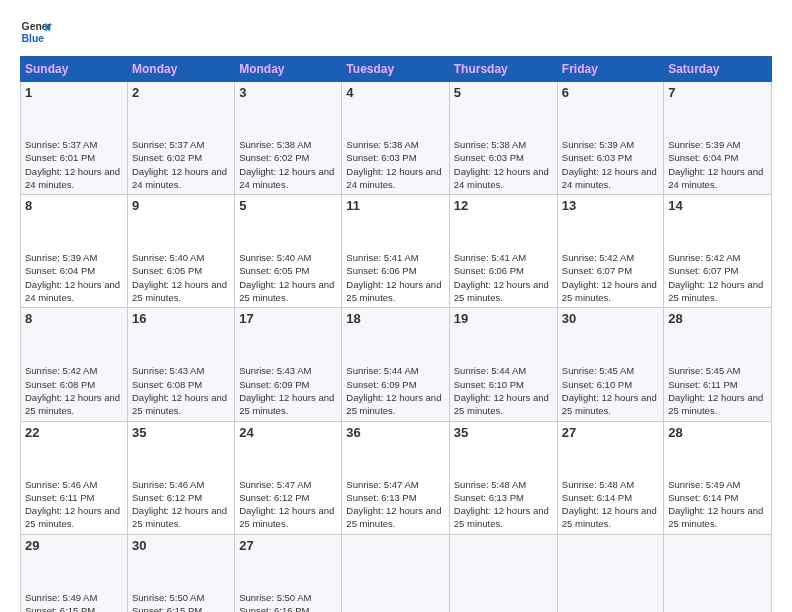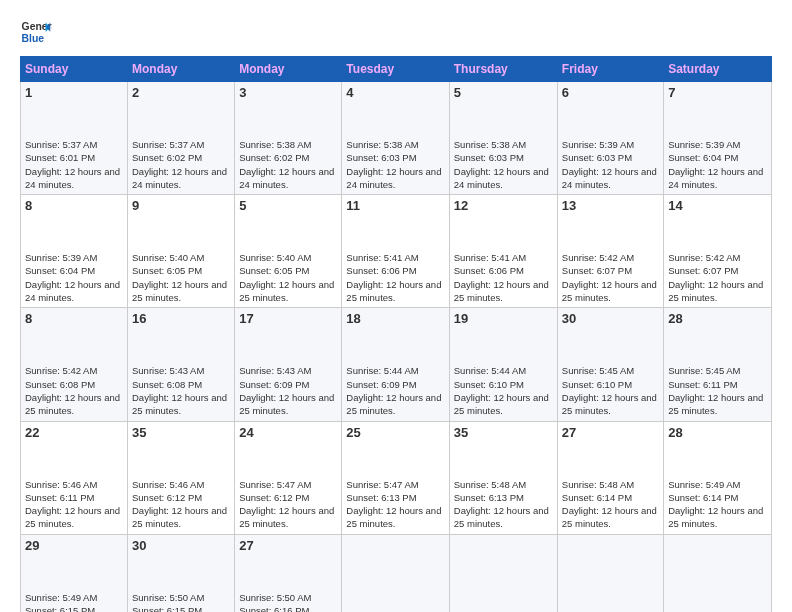--- a/index.html
+++ b/index.html
@@ -307,21 +307,21 @@
       </td>
           <td>
         <span class="day-num">24</span>
         <div class="day-info">
           Sunrise: 5:47 AM<br>
           Sunset: 6:12 PM<br>
           Daylight: 12 hours and 25 minutes.
         </div>
       </td>
           <td>
-        <span class="day-num">25</span>
+        <span class="day-num">36</span>
         <div class="day-info">
           Sunrise: 5:47 AM<br>
           Sunset: 6:13 PM<br>
           Daylight: 12 hours and 25 minutes.
         </div>
       </td>
           <td>
         <span class="day-num">35</span>
         <div class="day-info">
           Sunrise: 5:48 AM<br>

